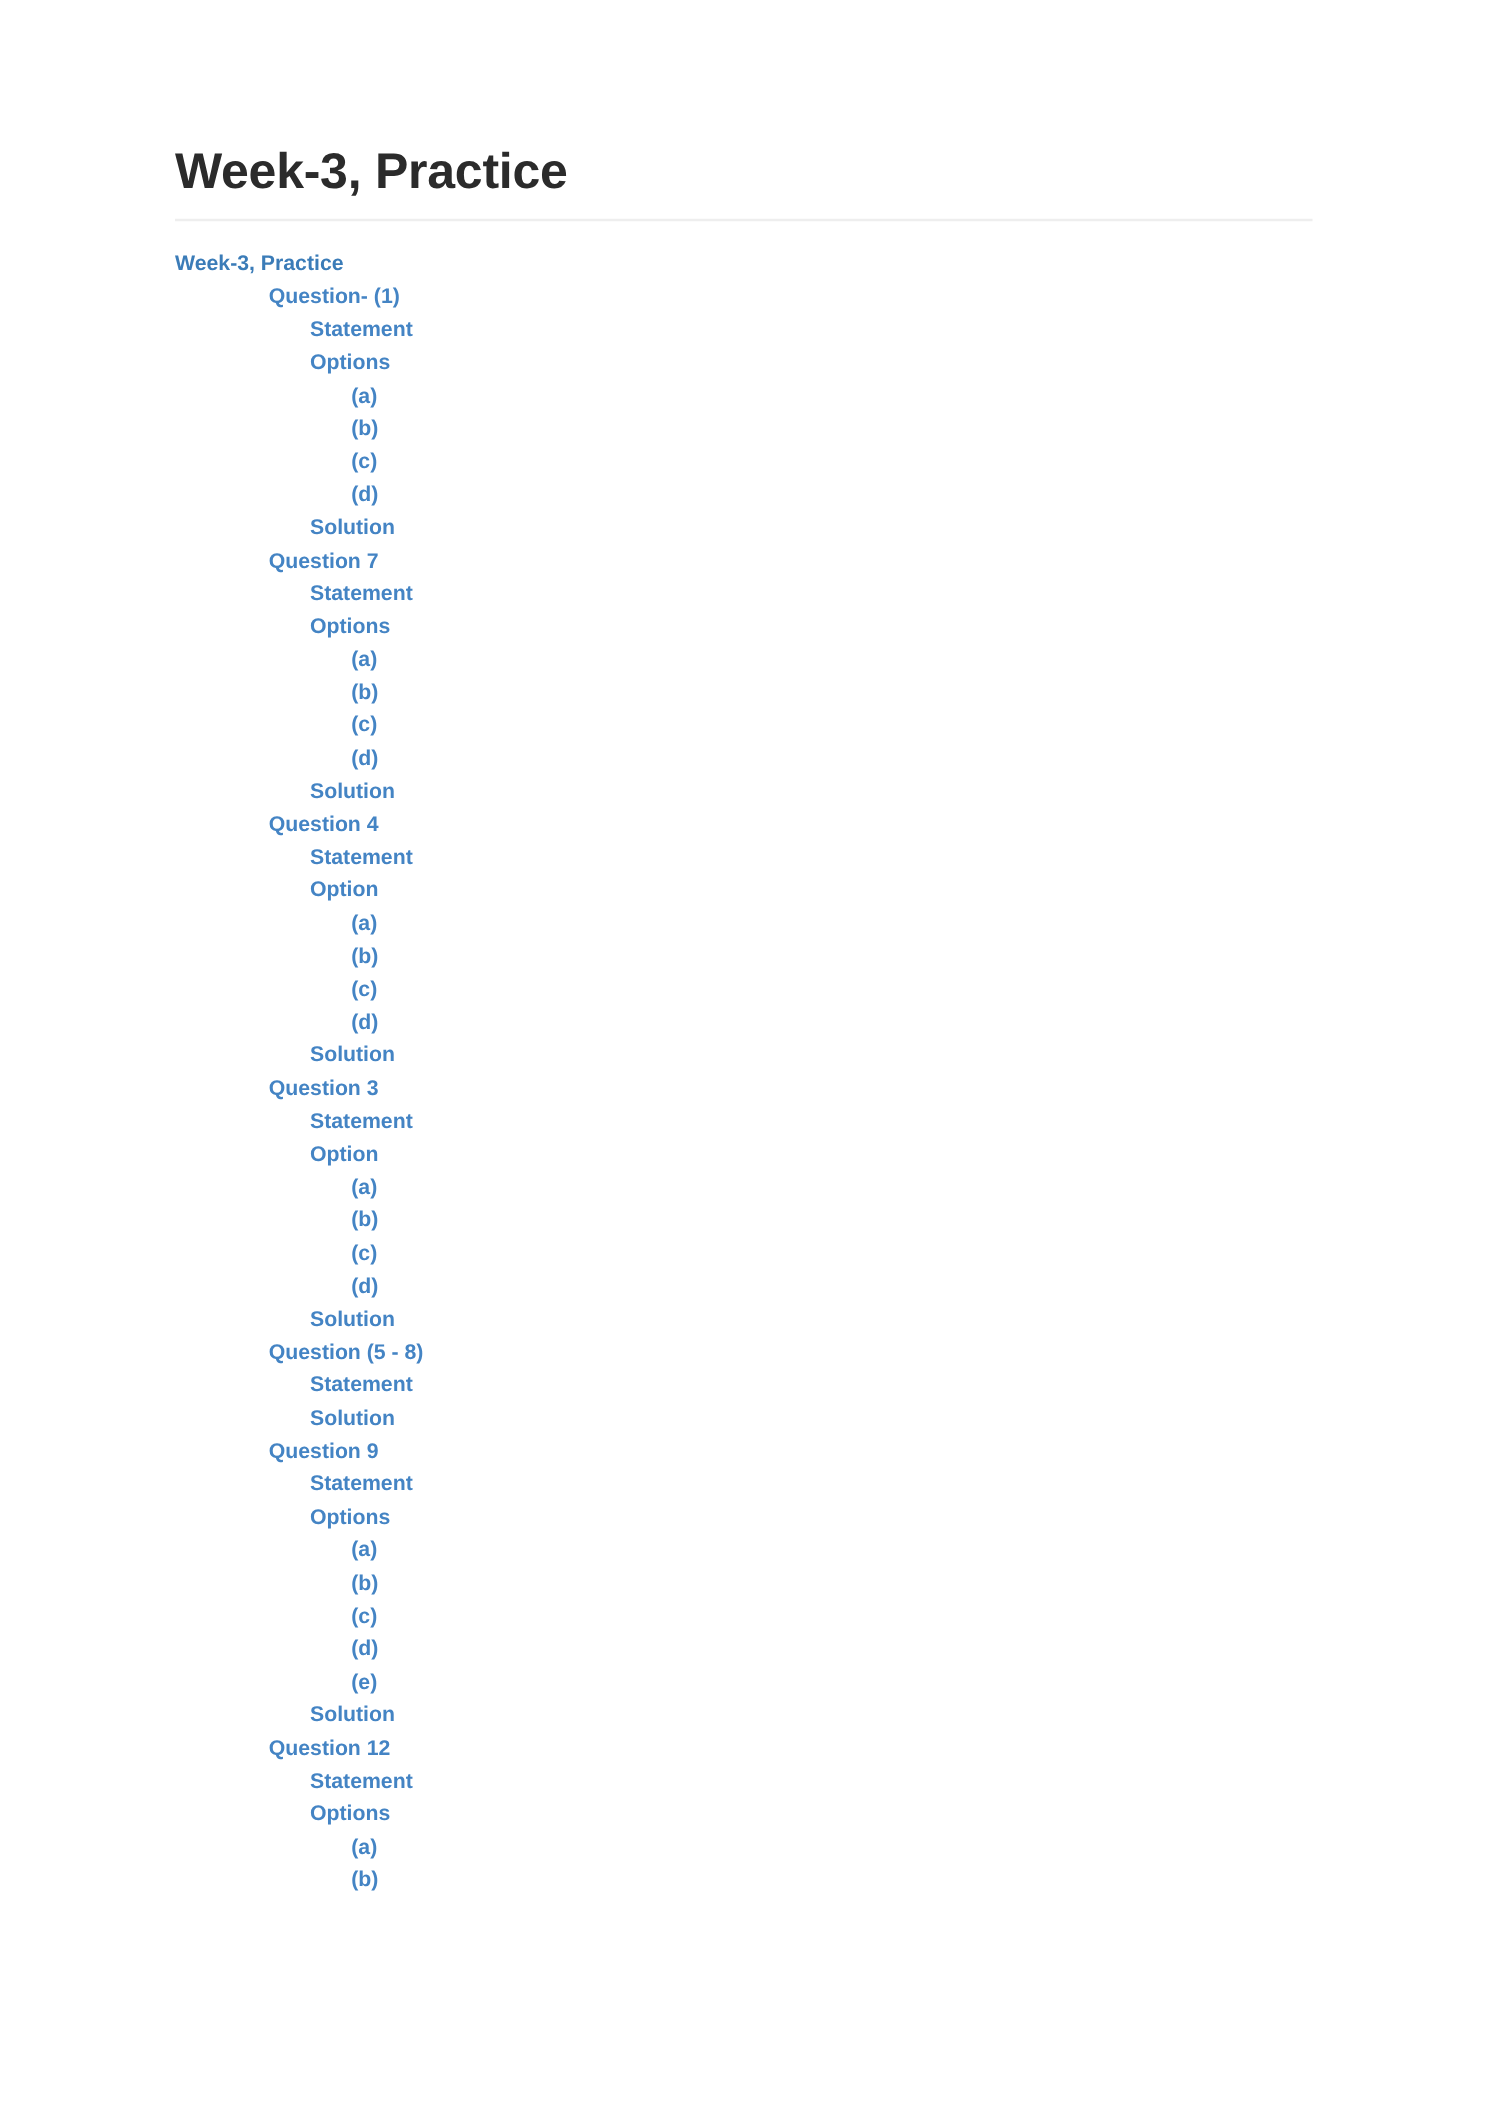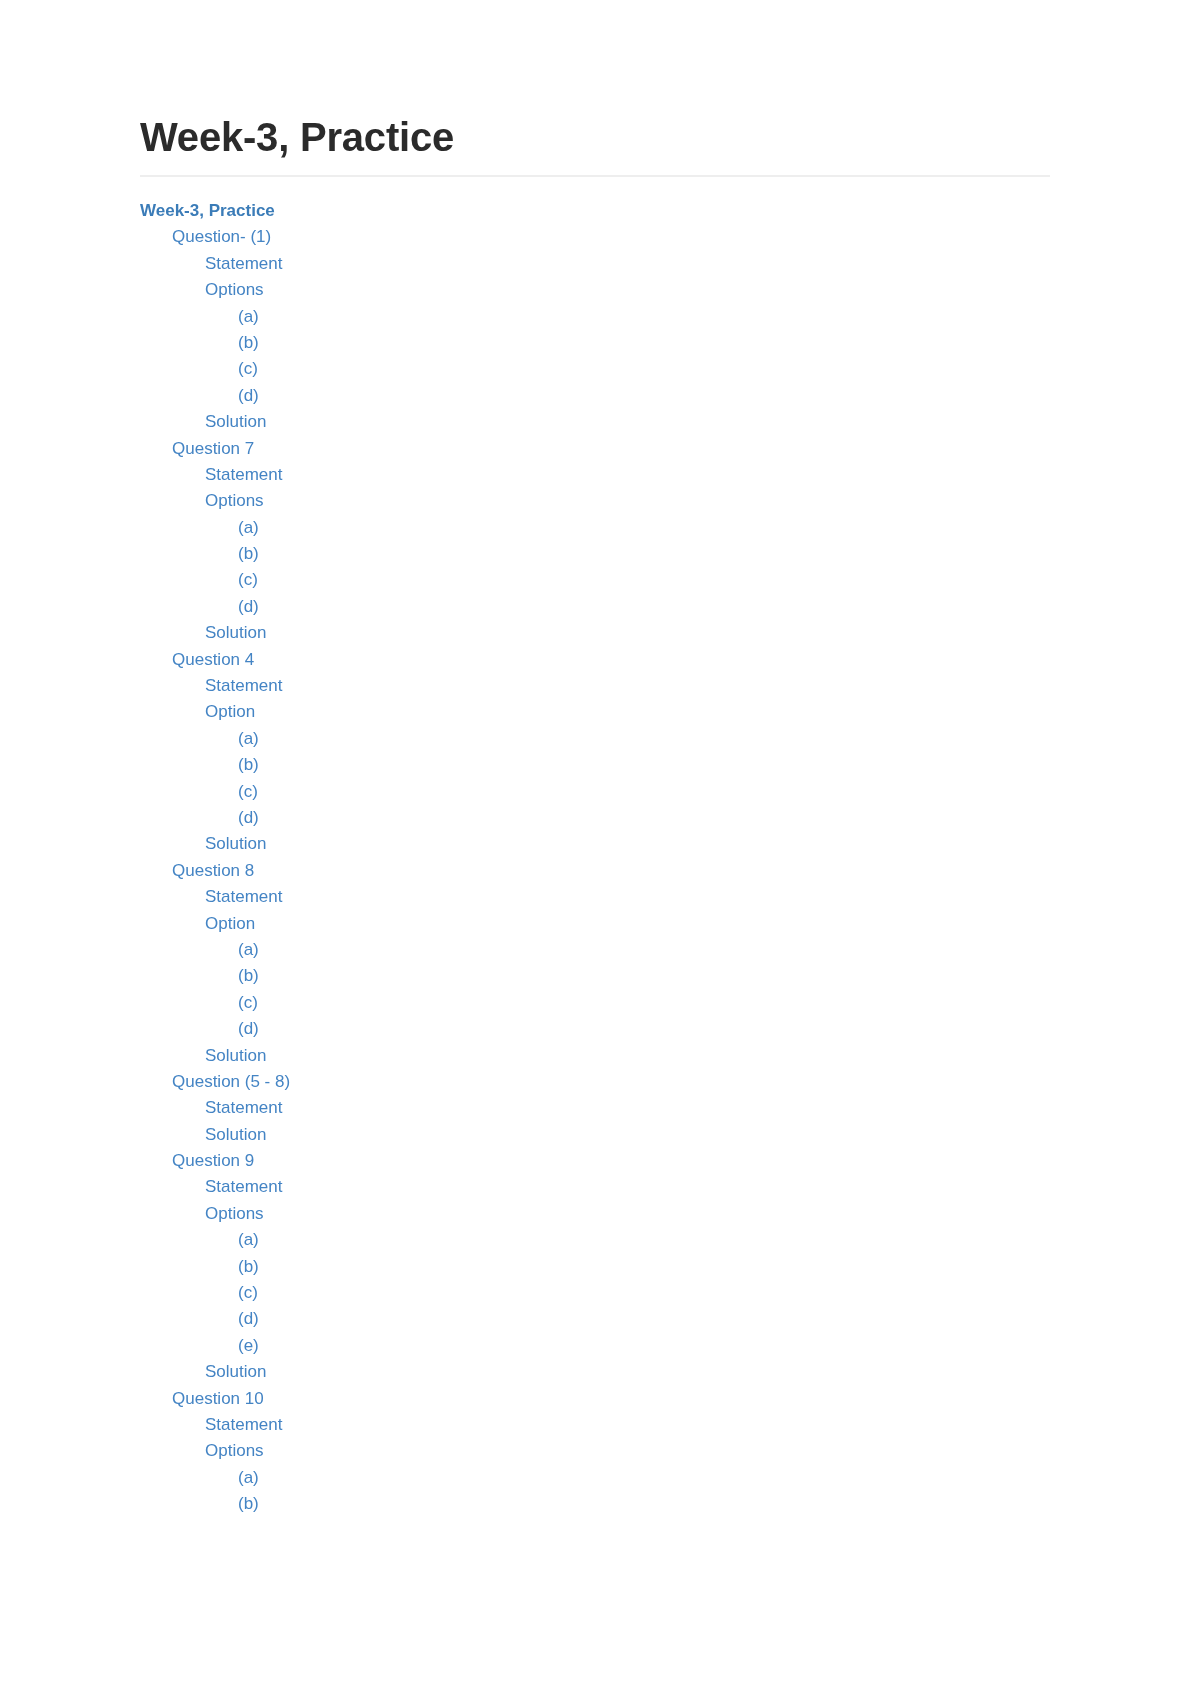--- a/index.html
+++ b/index.html
@@ -90,21 +90,22 @@
   .lvl-2 { padding-left: 205px; }
   .lvl-3 { padding-left: 238px; }
 
   .lvl-0 .toc-link {
     font-weight: bold;
     color: #3b7cb8;
   }
   .lvl-1 .toc-link,
   .lvl-2 .toc-link,
   .lvl-3 .toc-link {
-    font-weight: normal;
+    font-weight: bold;
+    margin-left: 43px;
   }
 </style>
 </head>
 <body>
 
 <div class="page">
 
   <div class="doc-header">
     <h1 class="doc-title">Week-3, Practice</h1>
     <hr class="title-rule">
@@ -130,41 +131,41 @@
         <li class="toc-item lvl-3"><a class="toc-link" href="#">(d)</a></li>
         <li class="toc-item lvl-2"><a class="toc-link" href="#">Solution</a></li>
         <li class="toc-item lvl-1"><a class="toc-link" href="#">Question 4</a></li>
         <li class="toc-item lvl-2"><a class="toc-link" href="#">Statement</a></li>
         <li class="toc-item lvl-2"><a class="toc-link" href="#">Option</a></li>
         <li class="toc-item lvl-3"><a class="toc-link" href="#">(a)</a></li>
         <li class="toc-item lvl-3"><a class="toc-link" href="#">(b)</a></li>
         <li class="toc-item lvl-3"><a class="toc-link" href="#">(c)</a></li>
         <li class="toc-item lvl-3"><a class="toc-link" href="#">(d)</a></li>
         <li class="toc-item lvl-2"><a class="toc-link" href="#">Solution</a></li>
-        <li class="toc-item lvl-1"><a class="toc-link" href="#">Question 8</a></li>
+        <li class="toc-item lvl-1"><a class="toc-link" href="#">Question 3</a></li>
         <li class="toc-item lvl-2"><a class="toc-link" href="#">Statement</a></li>
         <li class="toc-item lvl-2"><a class="toc-link" href="#">Option</a></li>
         <li class="toc-item lvl-3"><a class="toc-link" href="#">(a)</a></li>
         <li class="toc-item lvl-3"><a class="toc-link" href="#">(b)</a></li>
         <li class="toc-item lvl-3"><a class="toc-link" href="#">(c)</a></li>
         <li class="toc-item lvl-3"><a class="toc-link" href="#">(d)</a></li>
         <li class="toc-item lvl-2"><a class="toc-link" href="#">Solution</a></li>
         <li class="toc-item lvl-1"><a class="toc-link" href="#">Question (5 - 8)</a></li>
         <li class="toc-item lvl-2"><a class="toc-link" href="#">Statement</a></li>
         <li class="toc-item lvl-2"><a class="toc-link" href="#">Solution</a></li>
         <li class="toc-item lvl-1"><a class="toc-link" href="#">Question 9</a></li>
         <li class="toc-item lvl-2"><a class="toc-link" href="#">Statement</a></li>
         <li class="toc-item lvl-2"><a class="toc-link" href="#">Options</a></li>
         <li class="toc-item lvl-3"><a class="toc-link" href="#">(a)</a></li>
         <li class="toc-item lvl-3"><a class="toc-link" href="#">(b)</a></li>
         <li class="toc-item lvl-3"><a class="toc-link" href="#">(c)</a></li>
         <li class="toc-item lvl-3"><a class="toc-link" href="#">(d)</a></li>
         <li class="toc-item lvl-3"><a class="toc-link" href="#">(e)</a></li>
         <li class="toc-item lvl-2"><a class="toc-link" href="#">Solution</a></li>
-        <li class="toc-item lvl-1"><a class="toc-link" href="#">Question 10</a></li>
+        <li class="toc-item lvl-1"><a class="toc-link" href="#">Question 12</a></li>
         <li class="toc-item lvl-2"><a class="toc-link" href="#">Statement</a></li>
         <li class="toc-item lvl-2"><a class="toc-link" href="#">Options</a></li>
         <li class="toc-item lvl-3"><a class="toc-link" href="#">(a)</a></li>
         <li class="toc-item lvl-3"><a class="toc-link" href="#">(b)</a></li>
       </ul>
   </nav>
 
 </div>
 
 </body></html>

